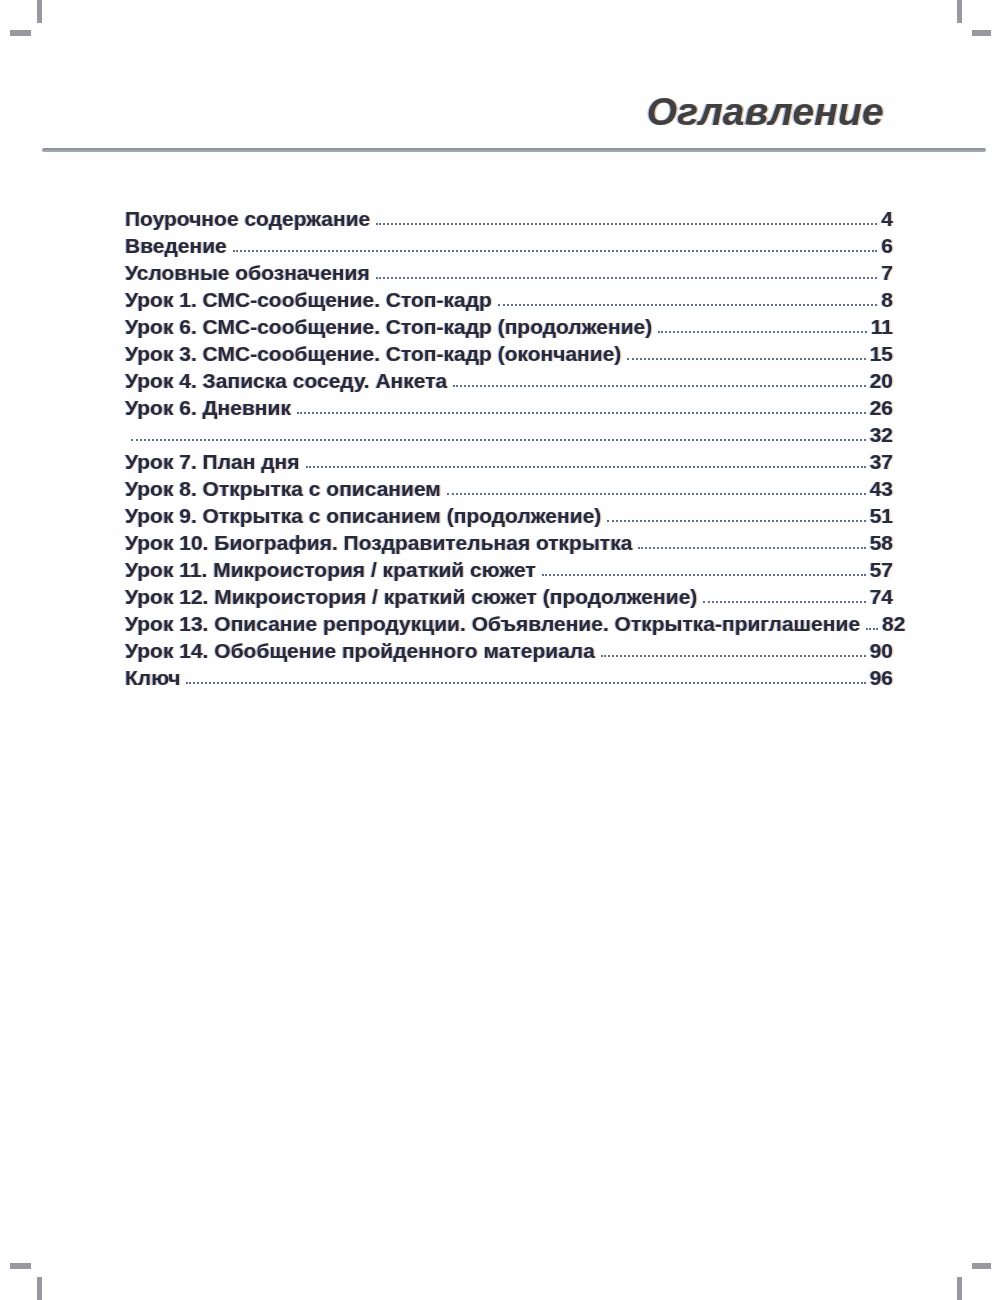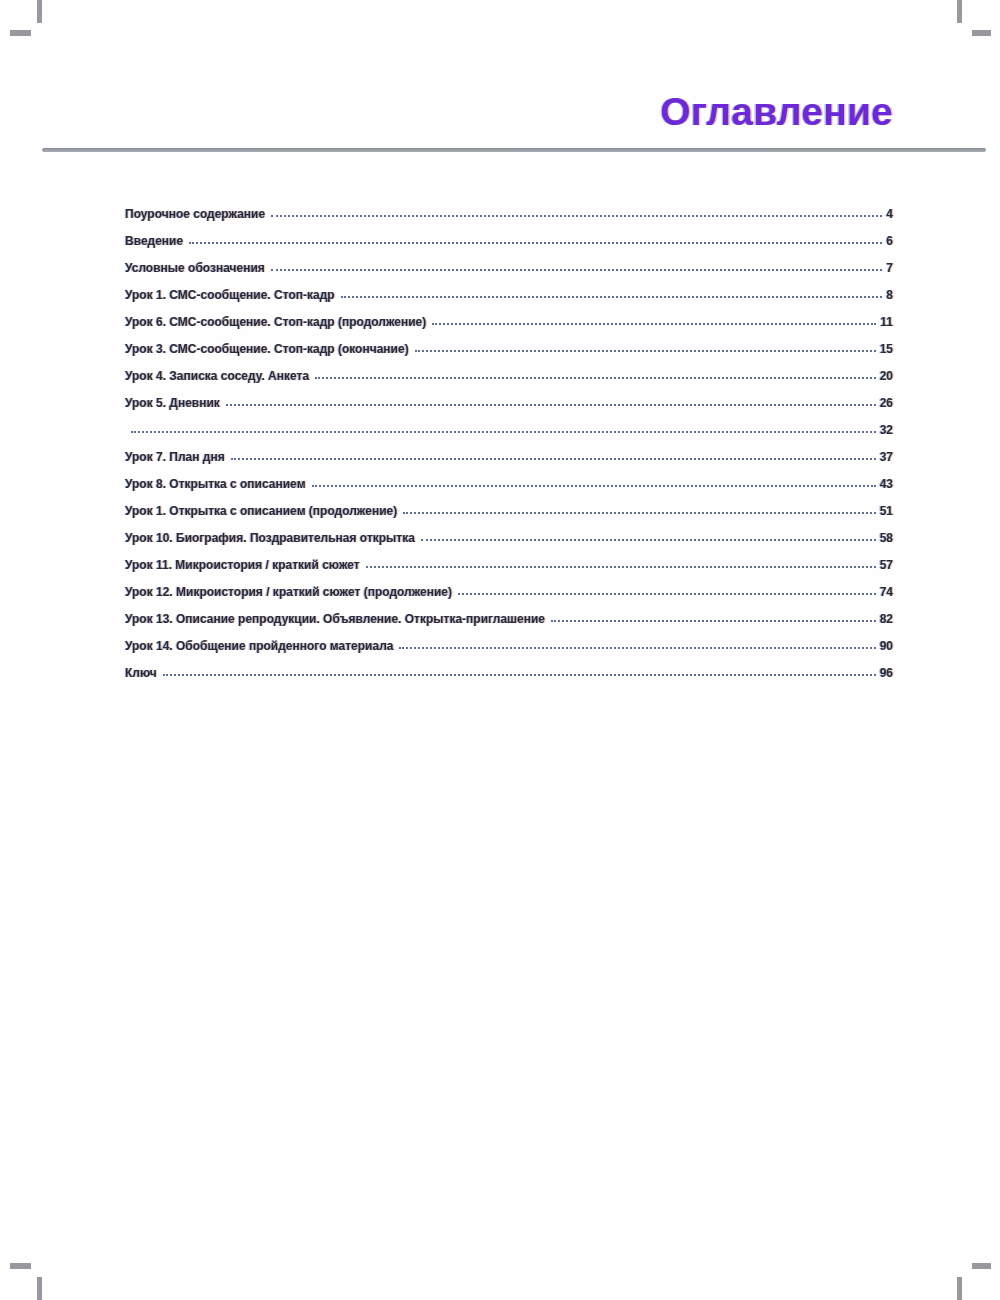--- a/index.html
+++ b/index.html
@@ -20,46 +20,47 @@
   .crop.tl-h { left: 10px;  top: 30px;    width: 21px; height: 6px;  }
   .crop.tr-v { left: 957px; top: 0;       width: 5px;  height: 23px; }
   .crop.tr-h { left: 972px; top: 30px;    width: 19px; height: 6px;  }
   .crop.bl-h { left: 10px;  top: 1263px;  width: 21px; height: 6px;  }
   .crop.bl-v { left: 37px;  top: 1277px;  width: 5px;  height: 23px; }
   .crop.br-h { left: 972px; top: 1263px;  width: 19px; height: 6px;  }
   .crop.br-v { left: 957px; top: 1277px;  width: 5px;  height: 23px; }
 
   .title {
     position: absolute;
-    top: 90px; right: 107px;
+    top: 90px; right: 116px;
     margin: 0;
     font-size: 39px;
     font-weight: bold;
-    color: #6d28d9;
+    color: #404040;
     letter-spacing: 0.2px;
     text-shadow: 1.4px 0 0 rgba(200,95,20,0.32), -1.4px 0 0 rgba(25,70,190,0.32);
+    font-style: italic;
   }
   .title-rule {
     position: absolute;
     left: 42px; top: 148px;
     width: 944px; height: 4px;
     background: linear-gradient(#888c94, #a9adb4);
     border-radius: 2px;
   }
 
   .toc {
     position: absolute;
     left: 125px; top: 207px;
     width: 768px;
   }
   .toc-row {
     display: flex;
     align-items: baseline;
     height: 27px;
-    font-size: 12px;
+    font-size: 21px;
     font-weight: bold;
     color: #252b3b;
     white-space: nowrap;
     text-shadow: 1.1px 0 0 rgba(195,90,20,0.30), -1.1px 0 0 rgba(25,70,190,0.30);
   }
   .toc-label { flex: 0 0 auto; }
   .dots {
     flex: 1 1 auto;
     min-width: 12px;
     border-bottom: 2px dotted rgba(70, 85, 125, 0.85);
@@ -115,40 +116,40 @@
     <span class="toc-label">Урок 3. СМС-сообщение. Стоп-кадр (окончание)</span>
     <span class="dots"></span>
     <span class="toc-page">15</span>
   </div>
       <div class="toc-row">
     <span class="toc-label">Урок 4. Записка соседу. Анкета</span>
     <span class="dots"></span>
     <span class="toc-page">20</span>
   </div>
       <div class="toc-row">
-    <span class="toc-label">Урок 5. Дневник</span>
+    <span class="toc-label">Урок 6. Дневник</span>
     <span class="dots"></span>
     <span class="toc-page">26</span>
   </div>
       <div class="toc-row">
     <span class="dots"></span>
     <span class="toc-page">32</span>
   </div>
       <div class="toc-row">
     <span class="toc-label">Урок 7. План дня</span>
     <span class="dots"></span>
     <span class="toc-page">37</span>
   </div>
       <div class="toc-row">
     <span class="toc-label">Урок 8. Открытка с описанием</span>
     <span class="dots"></span>
     <span class="toc-page">43</span>
   </div>
       <div class="toc-row">
-    <span class="toc-label">Урок 1. Открытка с описанием (продолжение)</span>
+    <span class="toc-label">Урок 9. Открытка с описанием (продолжение)</span>
     <span class="dots"></span>
     <span class="toc-page">51</span>
   </div>
       <div class="toc-row">
     <span class="toc-label">Урок 10. Биография. Поздравительная открытка</span>
     <span class="dots"></span>
     <span class="toc-page">58</span>
   </div>
       <div class="toc-row">
     <span class="toc-label">Урок 11. Микроистория / краткий сюжет</span>

